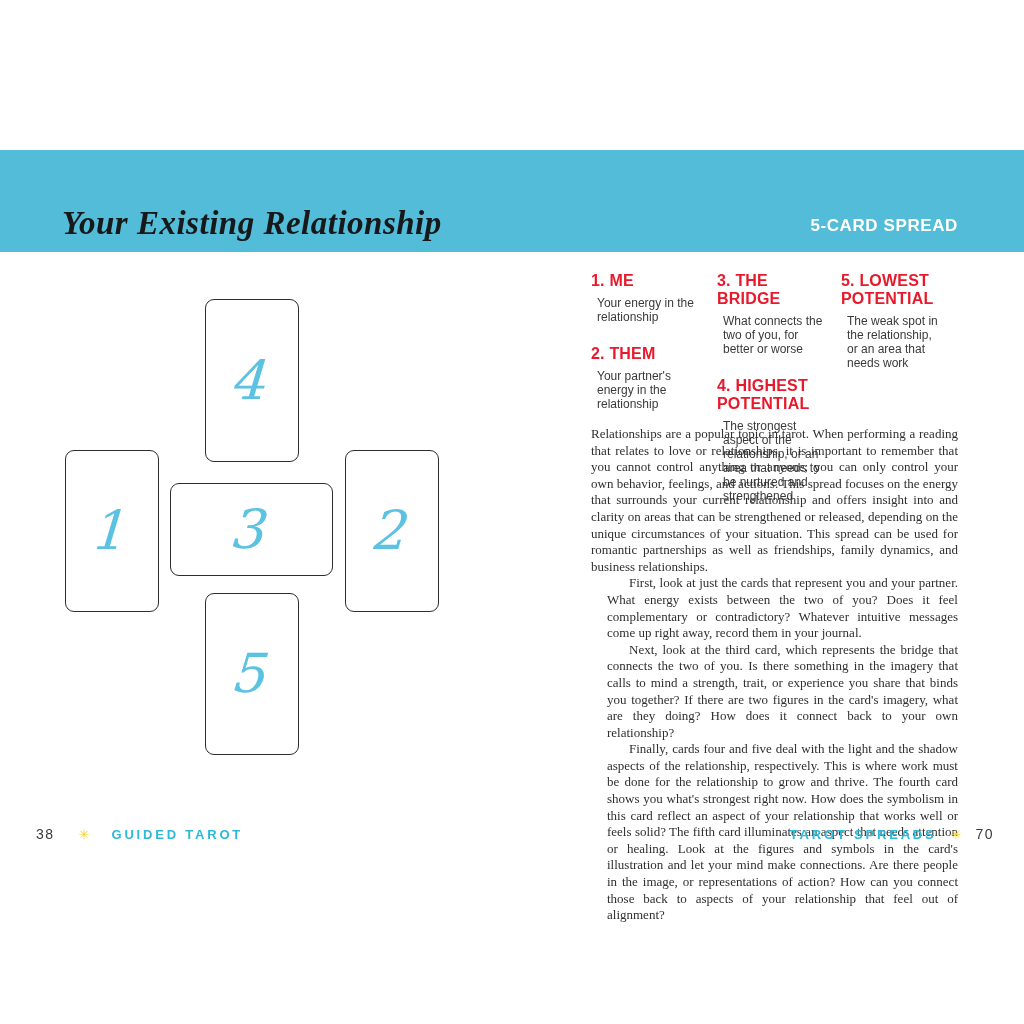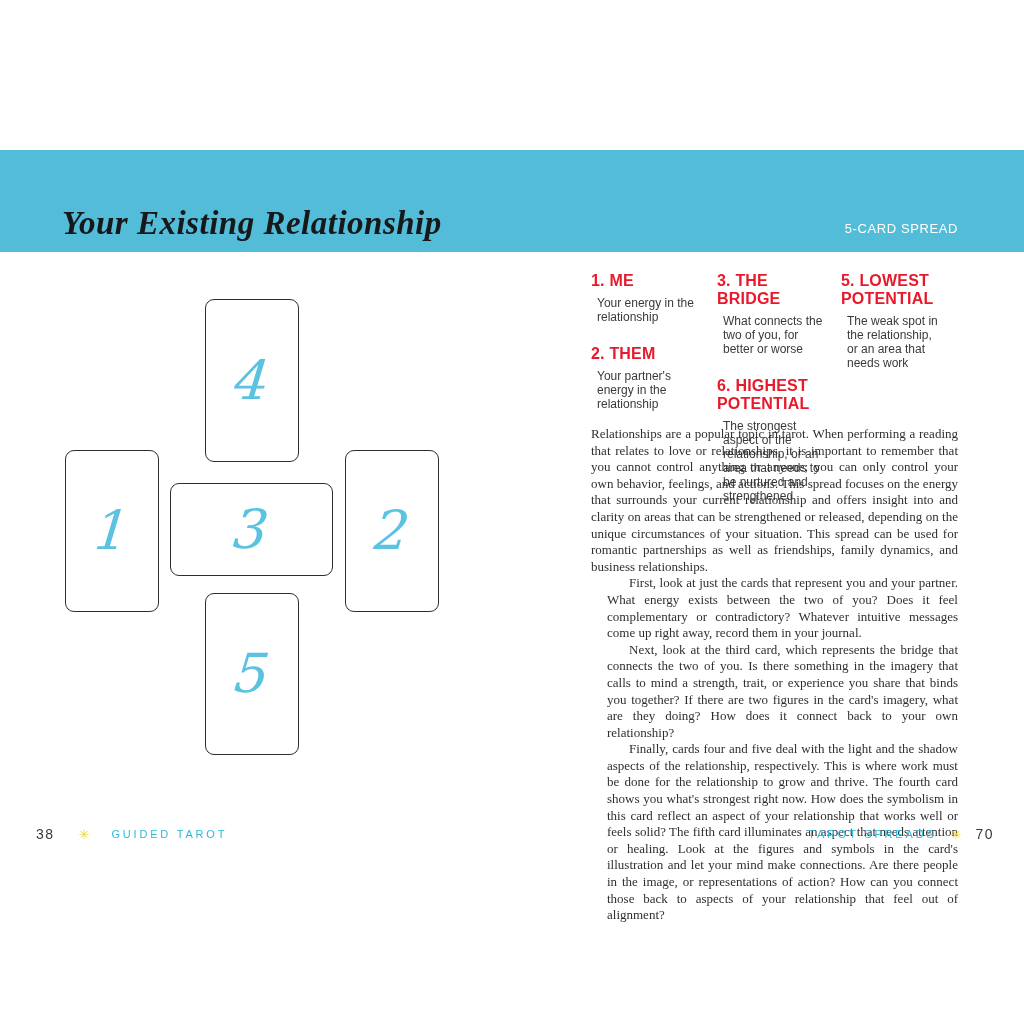--- a/index.html
+++ b/index.html
@@ -33,22 +33,22 @@
     font-style: italic;
     font-weight: 600;
     font-size: 33px;
     letter-spacing: 0.5px;
     color: #16181a;
     white-space: nowrap;
   }
   .band .spread-type {
     position: absolute;
     right: 66px; bottom: 16px;
-    font-size: 13px;
-    font-weight: normal;
+    font-size: 17px;
+    font-weight: bold;
     letter-spacing: 0.6px;
     color: #ffffff;
     white-space: nowrap;
   }
 
   
   .card {
     position: absolute;
     background: #ffffff;
     border: 1.5px solid #2d2d2d;
@@ -124,22 +124,22 @@
     font-size: 14px;
     letter-spacing: 1.5px;
     color: #3a3a3a;
   }
   .footer-star {
     font-size: 13px;
     color: #f5d32b;
     line-height: 1;
   }
   .footer-label {
-    font-size: 11px;
-    font-weight: normal;
+    font-size: 13px;
+    font-weight: bold;
     letter-spacing: 2.8px;
     color: #2eb9d9;
     white-space: nowrap;
   }
   .footer-left .footer-star  { margin: 0 22px 0 24px; }
   .footer-right .footer-star { margin: 0 14px 0 14px; }
 </style>
 </head>
 <body>
 
@@ -178,21 +178,21 @@
         <p class="pos-heading">2. THEM</p>
         <p class="pos-desc">Your partner's energy in the relationship</p>
       </div>
     </div>
     <div class="pos-col">
       <div class="pos-block">
         <p class="pos-heading">3. THE BRIDGE</p>
         <p class="pos-desc">What connects the two of you, for better or worse</p>
       </div>
       <div class="pos-block">
-        <p class="pos-heading">6. HIGHEST POTENTIAL</p>
+        <p class="pos-heading">4. HIGHEST POTENTIAL</p>
         <p class="pos-desc">The strongest aspect of the relationship, or an area that needs to be nurtured and strengthened</p>
       </div>
     </div>
     <div class="pos-col">
       <div class="pos-block">
         <p class="pos-heading">5. LOWEST POTENTIAL</p>
         <p class="pos-desc">The weak spot in the relationship, or an area that needs work</p>
       </div>
     </div>
   </div>

